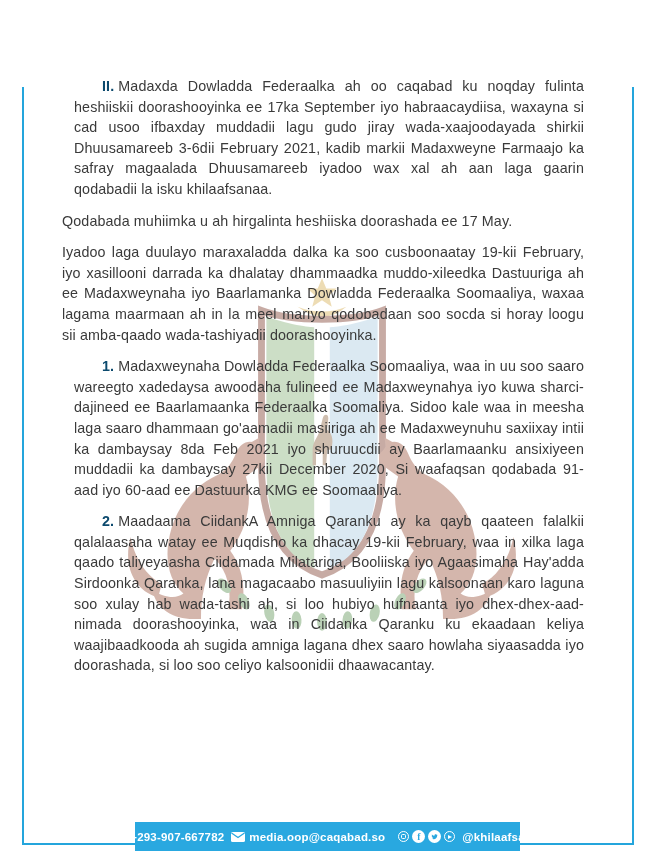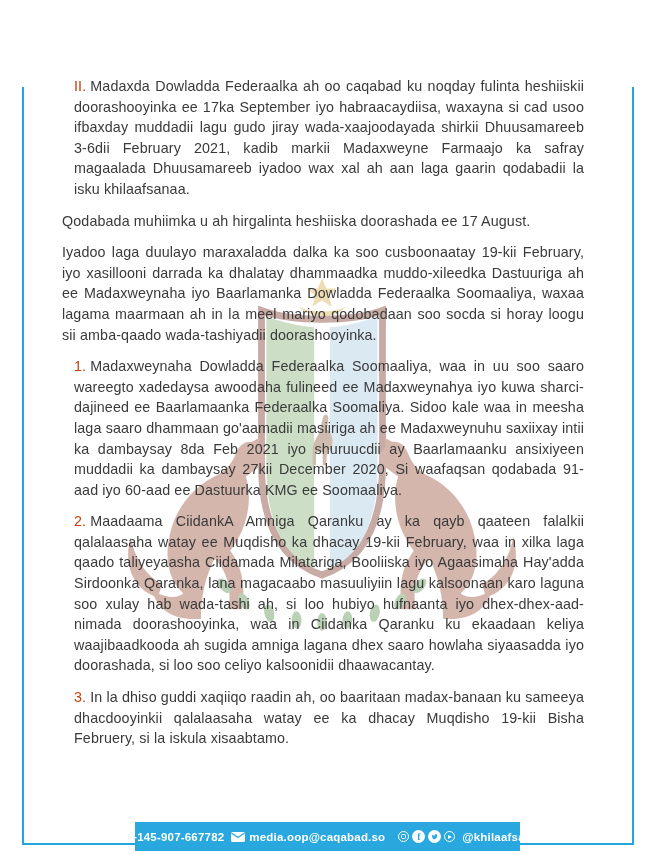--- a/index.html
+++ b/index.html
@@ -24,21 +24,21 @@
   }
 
   
   .content{
     position:absolute;left:62px;top:76px;width:522px;z-index:1;
     color:#3a3a3a;font-size:14.3px;line-height:20.6px;
     letter-spacing:.12px;
   }
   .para{text-align:justify;margin:0 0 11px 0;}
   .para.indented{margin-left:12px;}
-  .para .marker{font-weight:normal;color:#c2410c;padding-right:4px;}
+  .para .marker{font-weight:bold;color:#0c4a6e;padding-right:4px;margin-left:28px;}
 
   
   .footer-bar{
     position:absolute;left:135px;top:822px;width:385px;height:29px;
     background:#29a8e0;z-index:2;
     display:flex;align-items:center;justify-content:center;gap:7px;
     color:#ffffff;font-size:11.5px;font-weight:bold;letter-spacing:.2px;
     white-space:nowrap;
   }
   .footer-bar .grp{display:flex;align-items:center;gap:4px;}
@@ -104,40 +104,37 @@
     <ellipse cx="330" cy="340" rx="5" ry="9" transform="rotate(26 330 340)"></ellipse>
     <ellipse cx="350" cy="324" rx="5" ry="9" transform="rotate(42 350 324)"></ellipse>
   </g>
 </svg>
 
 <div class="content">
   <div class="para indented">
     <span class="marker">II.</span><span>Madaxda Dowladda Federaalka ah oo caqabad ku noqday fulinta heshiiskii doorashooyinka ee 17ka September iyo habraacaydiisa, waxayna si cad usoo ifbaxday muddadii lagu gudo jiray wada-xaajoodayada shirkii Dhuusamareeb 3-6dii February 2021, kadib markii Madaxweyne Farmaajo ka safray magaalada Dhuusamareeb iyadoo wax xal ah aan laga gaarin qodabadii la isku khilaafsanaa.</span>
   </div>
   <div class="para">
-    <span>Qodabada muhiimka u ah hirgalinta heshiiska doorashada ee 17 August.</span>
+    <span>Qodabada muhiimka u ah hirgalinta heshiiska doorashada ee 17 May.</span>
   </div>
   <div class="para">
     <span>Iyadoo laga duulayo maraxaladda dalka ka soo cusboonaatay 19-kii February, iyo xasillooni darrada ka dhalatay dhammaadka muddo-xileedka Dastuuriga ah ee Madaxweynaha iyo Baarlamanka Dowladda Federaalka Soomaaliya, waxaa lagama maarmaan ah in la meel mariyo qodobadaan soo socda si horay loogu sii amba-qaado wada-tashiyadii doorashooyinka.</span>
   </div>
   <div class="para indented">
     <span class="marker">1.</span><span>Madaxweynaha Dowladda Federaalka Soomaaliya, waa in uu soo saaro wareegto xadedaysa awoodaha fulineed ee Madaxweynahya iyo kuwa sharci-dajineed ee Baarlamaanka Federaalka Soomaliya. Sidoo kale waa in meesha laga saaro dhammaan go'aamadii masiiriga ah ee Madaxweynuhu saxiixay intii ka dambaysay 8da Feb 2021 iyo shuruucdii ay Baarlamaanku ansixiyeen muddadii ka dambaysay 27kii December 2020, Si waafaqsan qodabada 91-aad iyo 60-aad ee Dastuurka KMG ee Soomaaliya.</span>
   </div>
   <div class="para indented">
     <span class="marker">2.</span><span>Maadaama CiidankA Amniga Qaranku ay ka qayb qaateen falalkii qalalaasaha watay ee Muqdisho ka dhacay 19-kii February, waa in xilka laga qaado taliyeyaasha Ciidamada Milatariga, Booliiska iyo Agaasimaha Hay'adda Sirdoonka Qaranka, lana magacaabo masuuliyiin lagu kalsoonaan karo laguna soo xulay hab wada-tashi ah, si loo hubiyo hufnaanta iyo dhex-dhex-aad-nimada doorashooyinka, waa in Ciidanka Qaranku ku ekaadaan keliya waajibaadkooda ah sugida amniga lagana dhex saaro howlaha siyaasadda iyo doorashada, si loo soo celiyo kalsoonidii dhaawacantay.</span>
   </div>
-  <div class="para indented">
-    <span class="marker">3.</span><span>In la dhiso guddi xaqiiqo raadin ah, oo baaritaan madax-banaan ku sameeya dhacdooyinkii qalalaasaha watay ee ka dhacay Muqdisho 19-kii Bisha Februery, si la iskula xisaabtamo.</span>
-  </div>
 </div>
 
 <div class="footer-bar">
   <span class="grp">
     <span class="phone-glyph">☎</span>
-    <span>+145-907-667782</span>
+    <span>+293-907-667782</span>
   </span>
   <span class="grp">
     <svg width="14" height="10" viewBox="0 0 14 10">
       <rect x="0" y="0" width="14" height="10" rx="1.6" fill="#ffffff"></rect>
       <path d="M0.5,1 L7,5.6 L13.5,1" fill="none" stroke="#29a8e0" stroke-width="1.2"></path>
     </svg>
     <span>media.oop@caqabad.so</span>
   </span>
   <span class="socials">
     <span class="soc-outline">

